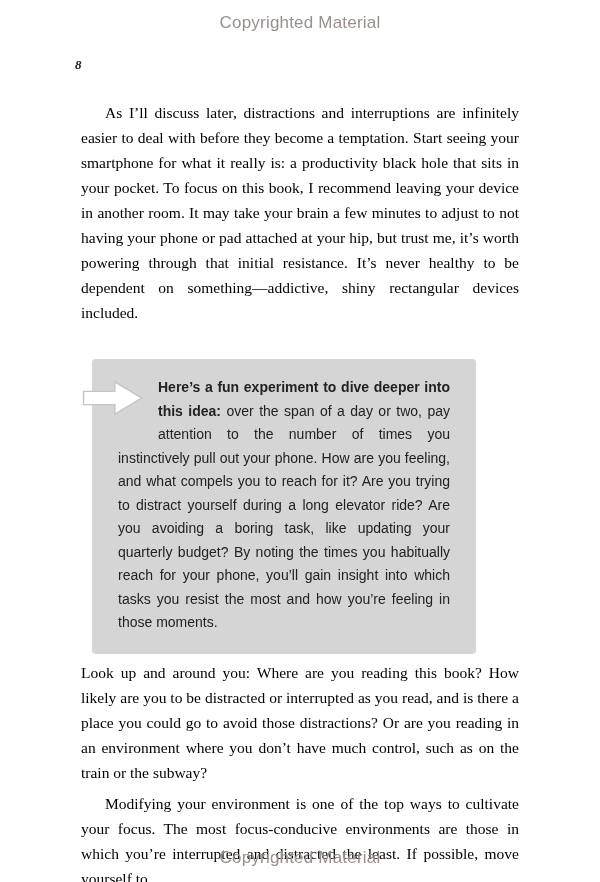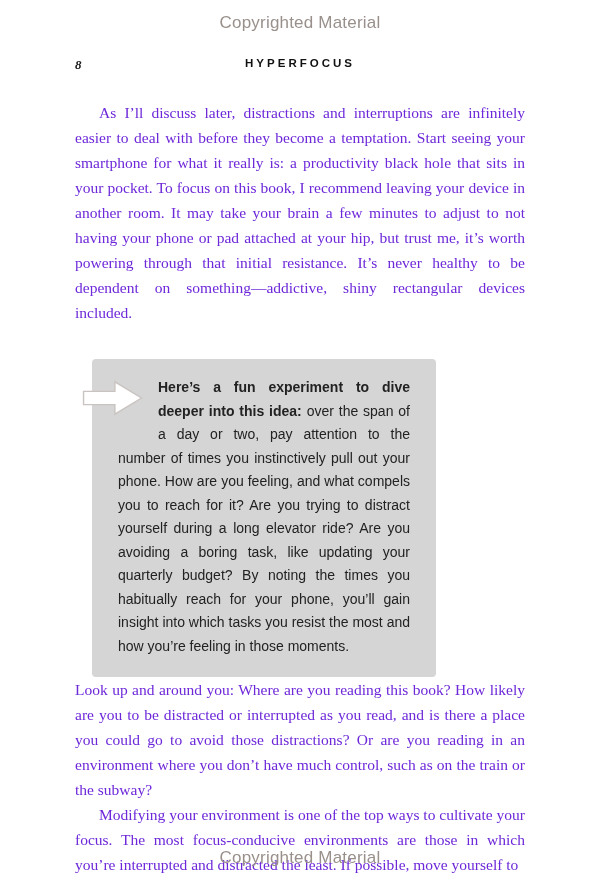--- a/index.html
+++ b/index.html
@@ -49,32 +49,32 @@
     font-weight: bold;
     font-size: 11.5px;
     letter-spacing: 3px;
     color: #111111;
   }
   .body-text {
     margin: 0 75px;
     width: 450px;
   }
   .para {
-    margin: 0;
+    margin: 6px;
     font-size: 15.5px;
     line-height: 25px;
     text-align: justify;
-    color: #6d28d9;
+    color: #000000;
   }
   .para.indent { text-indent: 24px; }
   .para.first { margin-top: 27px; }
   .callout {
     box-sizing: border-box;
     margin: 34px 0 0 17px;
-    width: 344px;
+    width: 384px;
     background: #d5d5d5;
     border-radius: 4px;
     padding: 17px 26px 19px 26px;
     overflow: visible;
   }
   .arrow-slot {
     float: left;
     width: 40px;
     height: 49px;
   }
@@ -104,21 +104,20 @@
 </style>
 </head>
 <body>
 
 <div class="page">
 
   <div class="copyright top">Copyrighted Material</div>
 
   <div class="header">
     <span class="pagenum">8</span>
-    <span class="booktitle">HYPERFOCUS</span>
   </div>
 
   <div class="body-text">
 
     <p class="para indent first">As I’ll discuss later, distractions and interruptions are infinitely easier to deal with before they become a temptation. Start seeing your smartphone for what it really is: a productivity black hole that sits in your pocket. To focus on this book, I recommend leaving your device in another room. It may take your brain a few minutes to adjust to not having your phone or pad attached at your hip, but trust me, it’s worth powering through that initial resistance. It’s never healthy to be dependent on something—addictive, shiny rectangular devices included.</p>
 
     <div class="callout">
       <div class="arrow-slot">
         <svg width="62" height="38" viewBox="0 0 64 40" aria-hidden="true">
           <polygon points="1,13 34,13 34,3 62,20 34,37 34,27 1,27" fill="#ffffff" stroke="#c9c4c1" stroke-width="1.5" stroke-linejoin="miter"></polygon>

